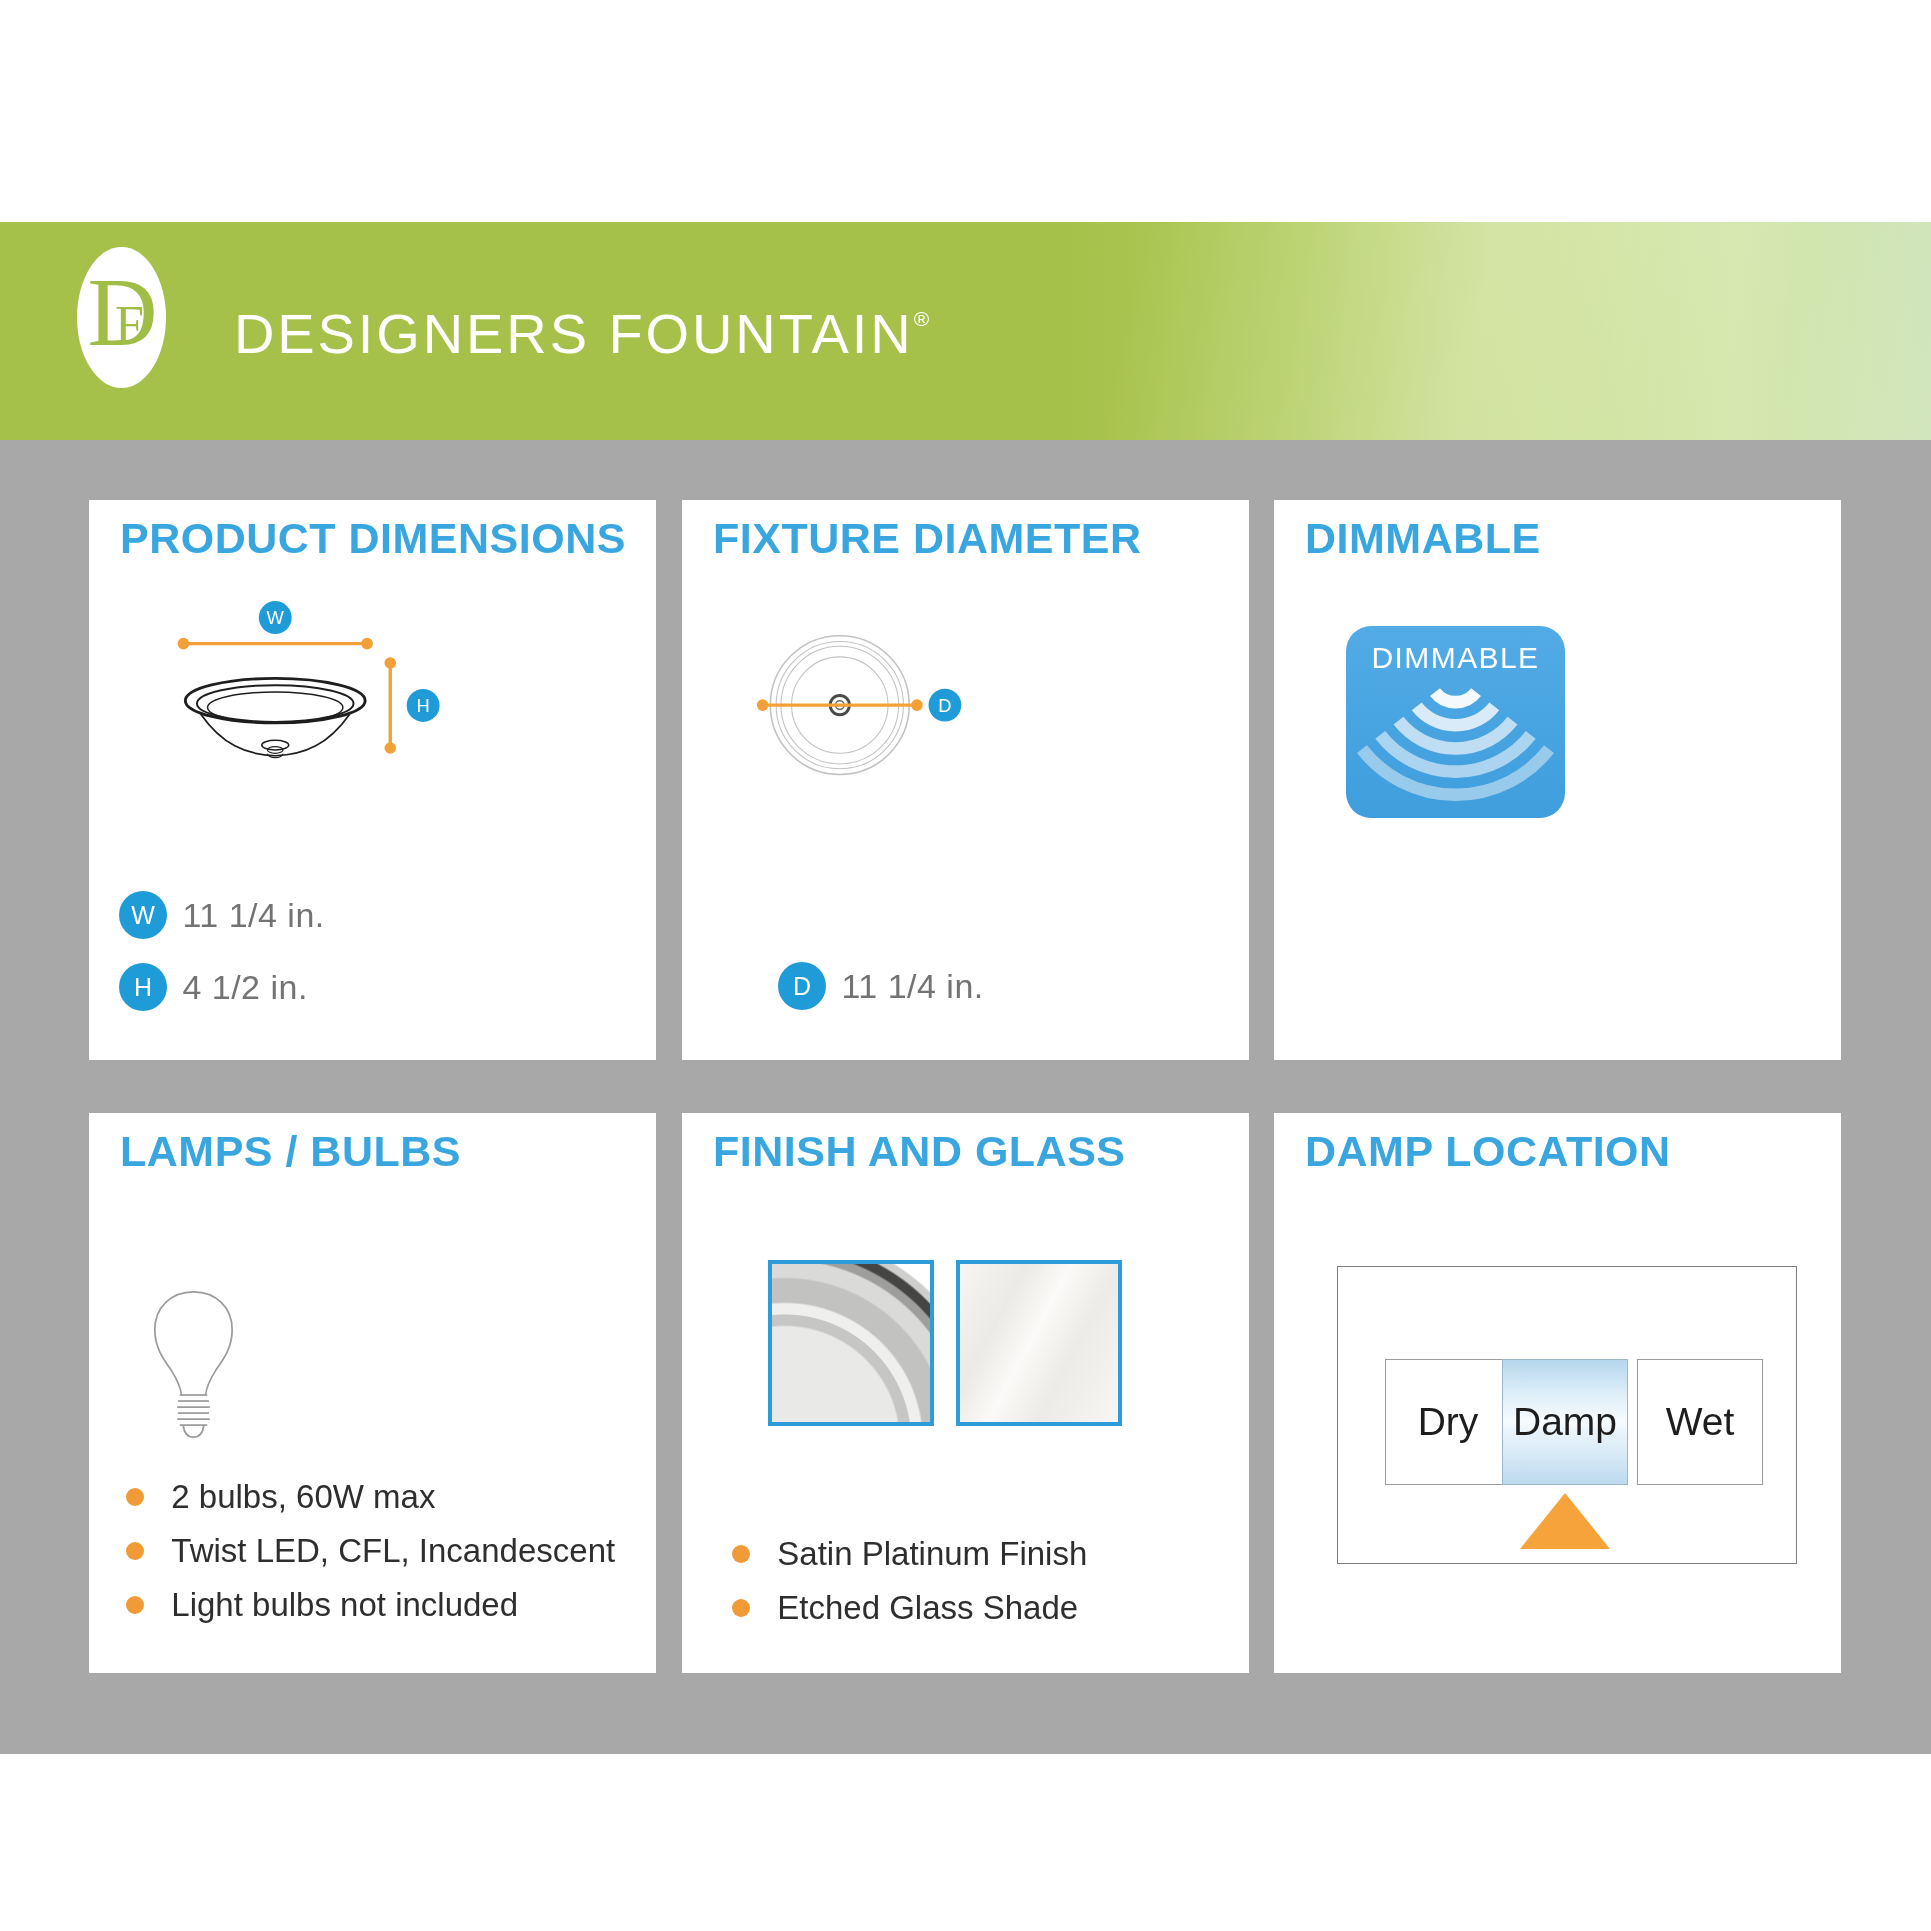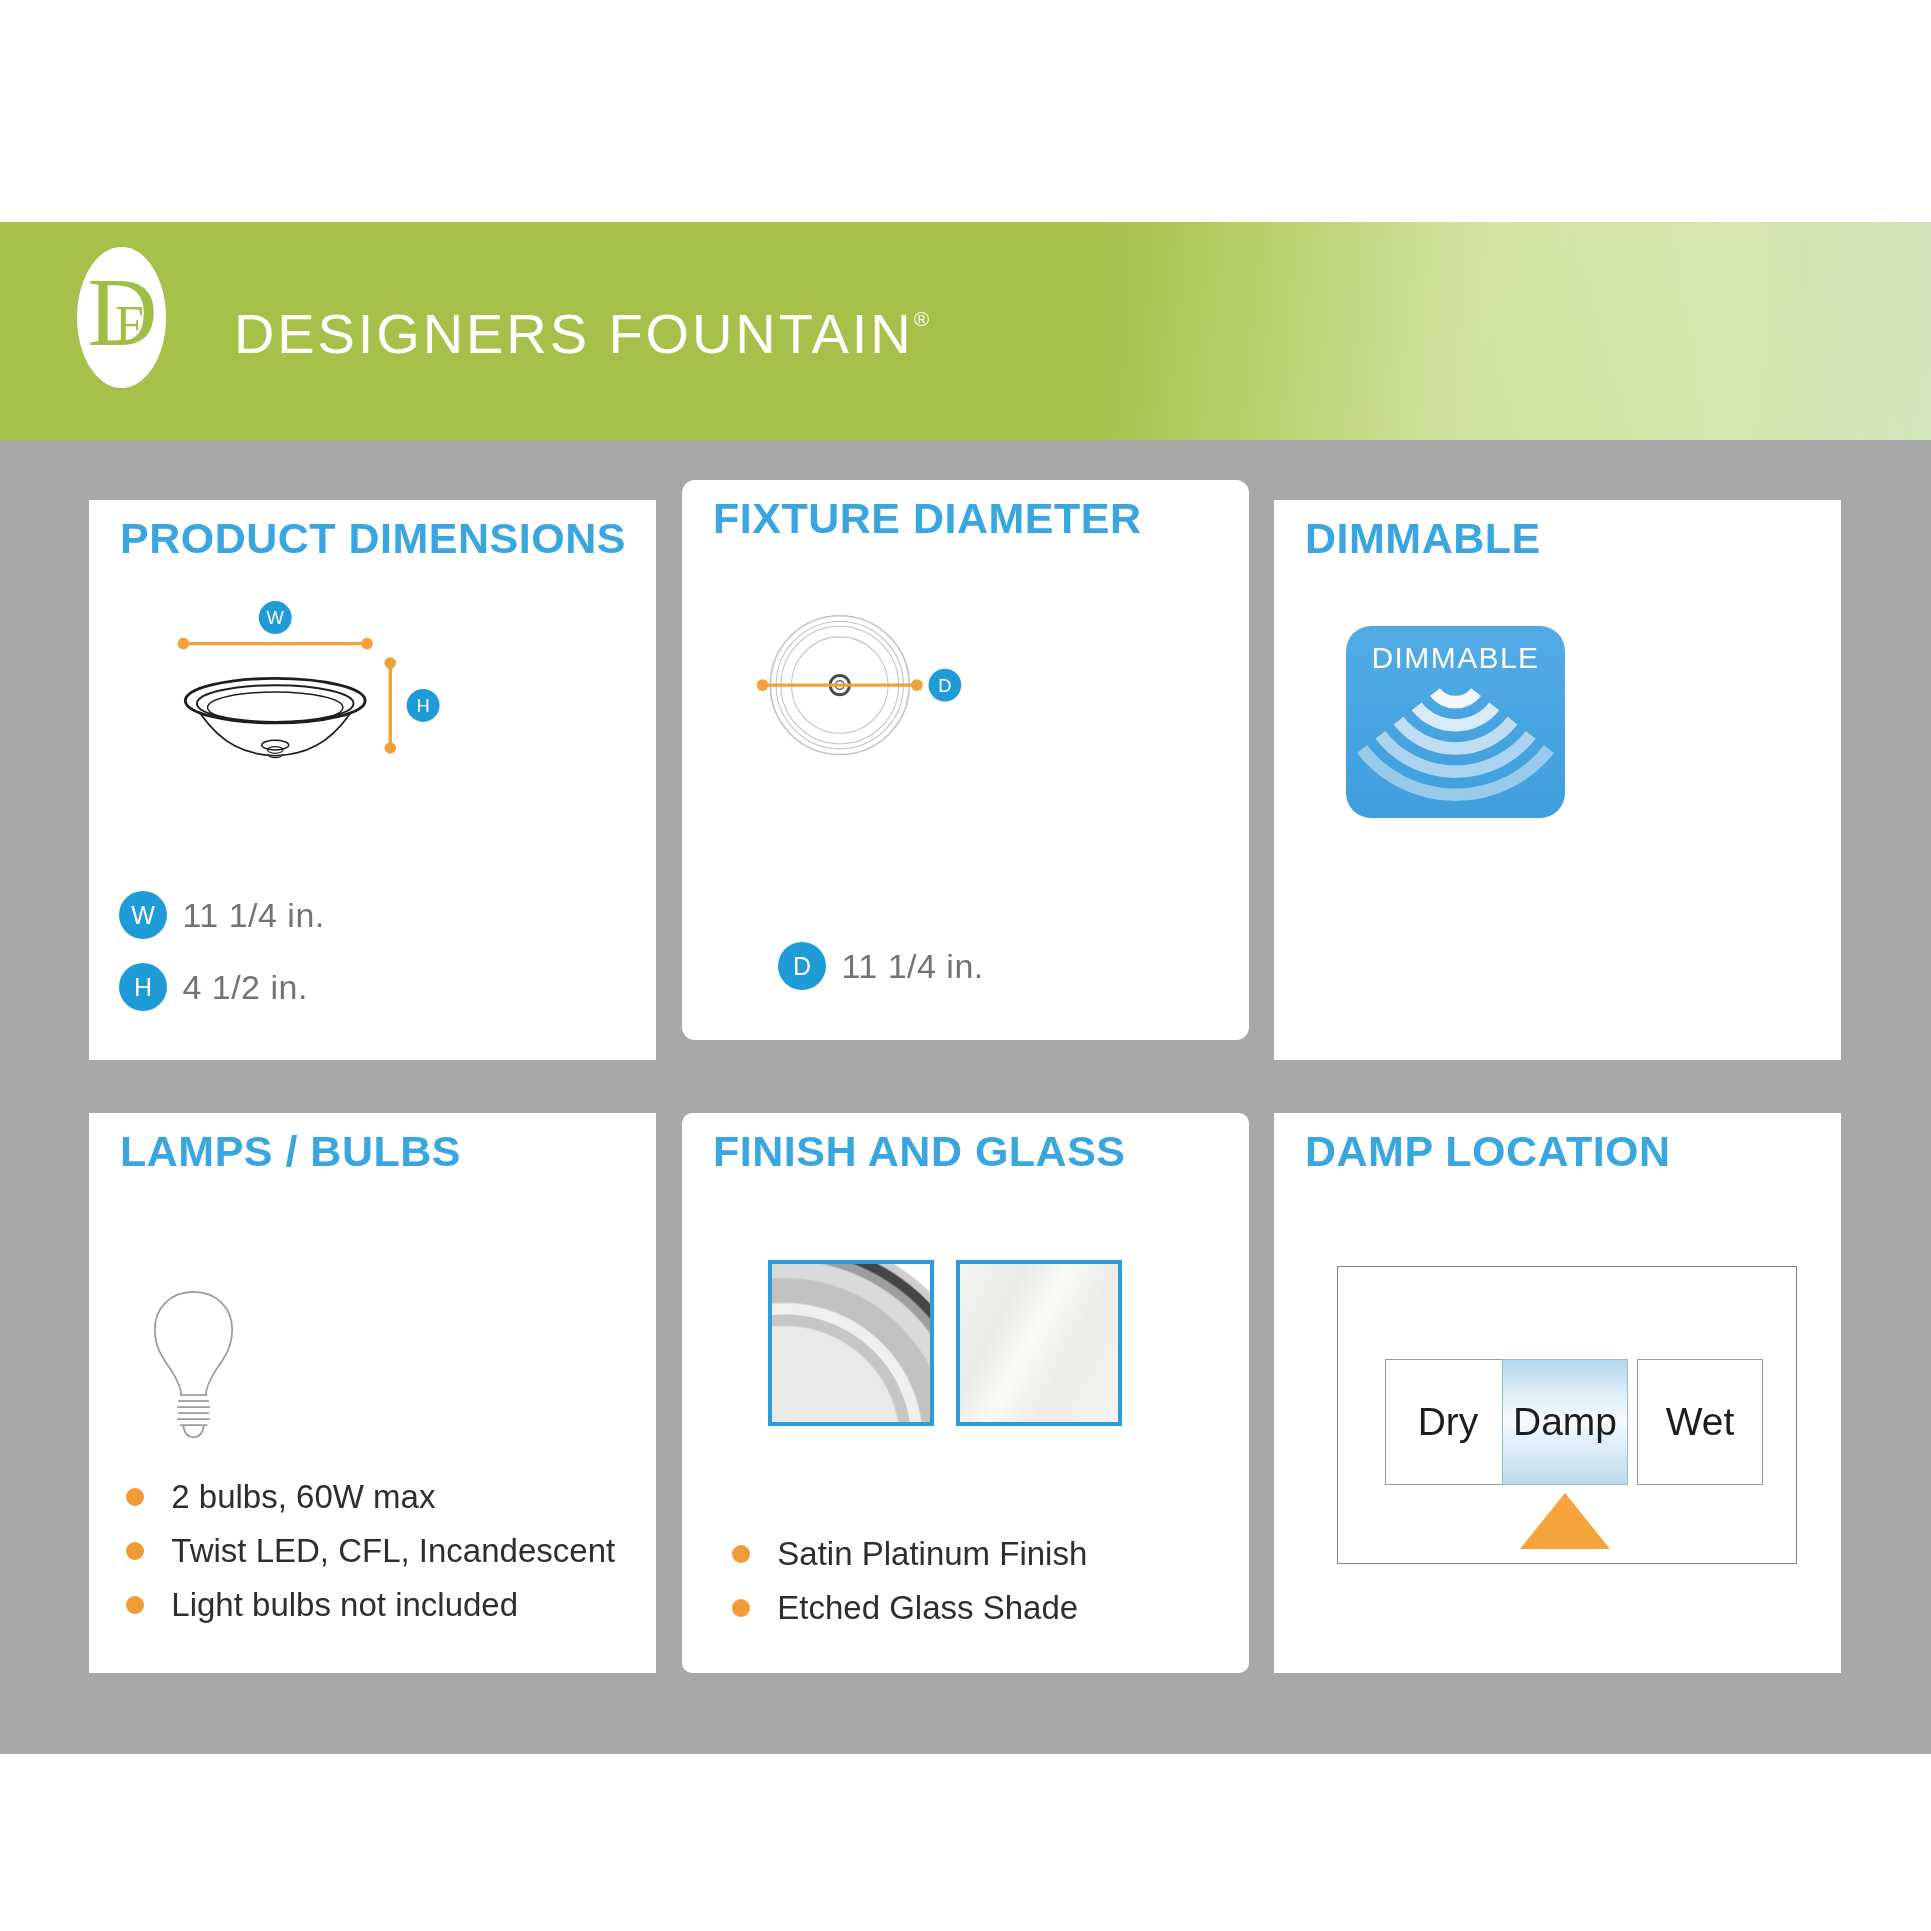--- a/index.html
+++ b/index.html
@@ -30,24 +30,24 @@
     font-size:56px; letter-spacing:2.9px; white-space:nowrap;
   }
   .brand-reg { font-size:21px; vertical-align:27px; letter-spacing:0; }
 
   
   .gray-bg { position:absolute; left:0; top:440px; width:1931px; height:1314px; background:#a8a8a8; }
 
   
   .card { position:absolute; width:567px; height:560px; background:#ffffff; }
   .c1 { left:89px;  top:500px; }
-  .c2 { left:682px; top:480px;border-radius:13px; }
+  .c2 { left:682px; top:500px; }
   .c3 { left:1274px;top:500px; }
   .c4 { left:89px;  top:1113px; }
-  .c5 { left:682px; top:1113px;border-radius:10px; }
+  .c5 { left:682px; top:1113px; }
   .c6 { left:1274px;top:1113px; }
   .card-title {
     position:absolute; left:31px; top:13.5px;
     font-size:43px; font-weight:bold; letter-spacing:0.5px; color:#3aa6e0; white-space:nowrap;
   }
 
   
   .badge {
     display:flex; align-items:center; justify-content:center;
     background:#1f9cd8; border-radius:50%; color:#fff;

